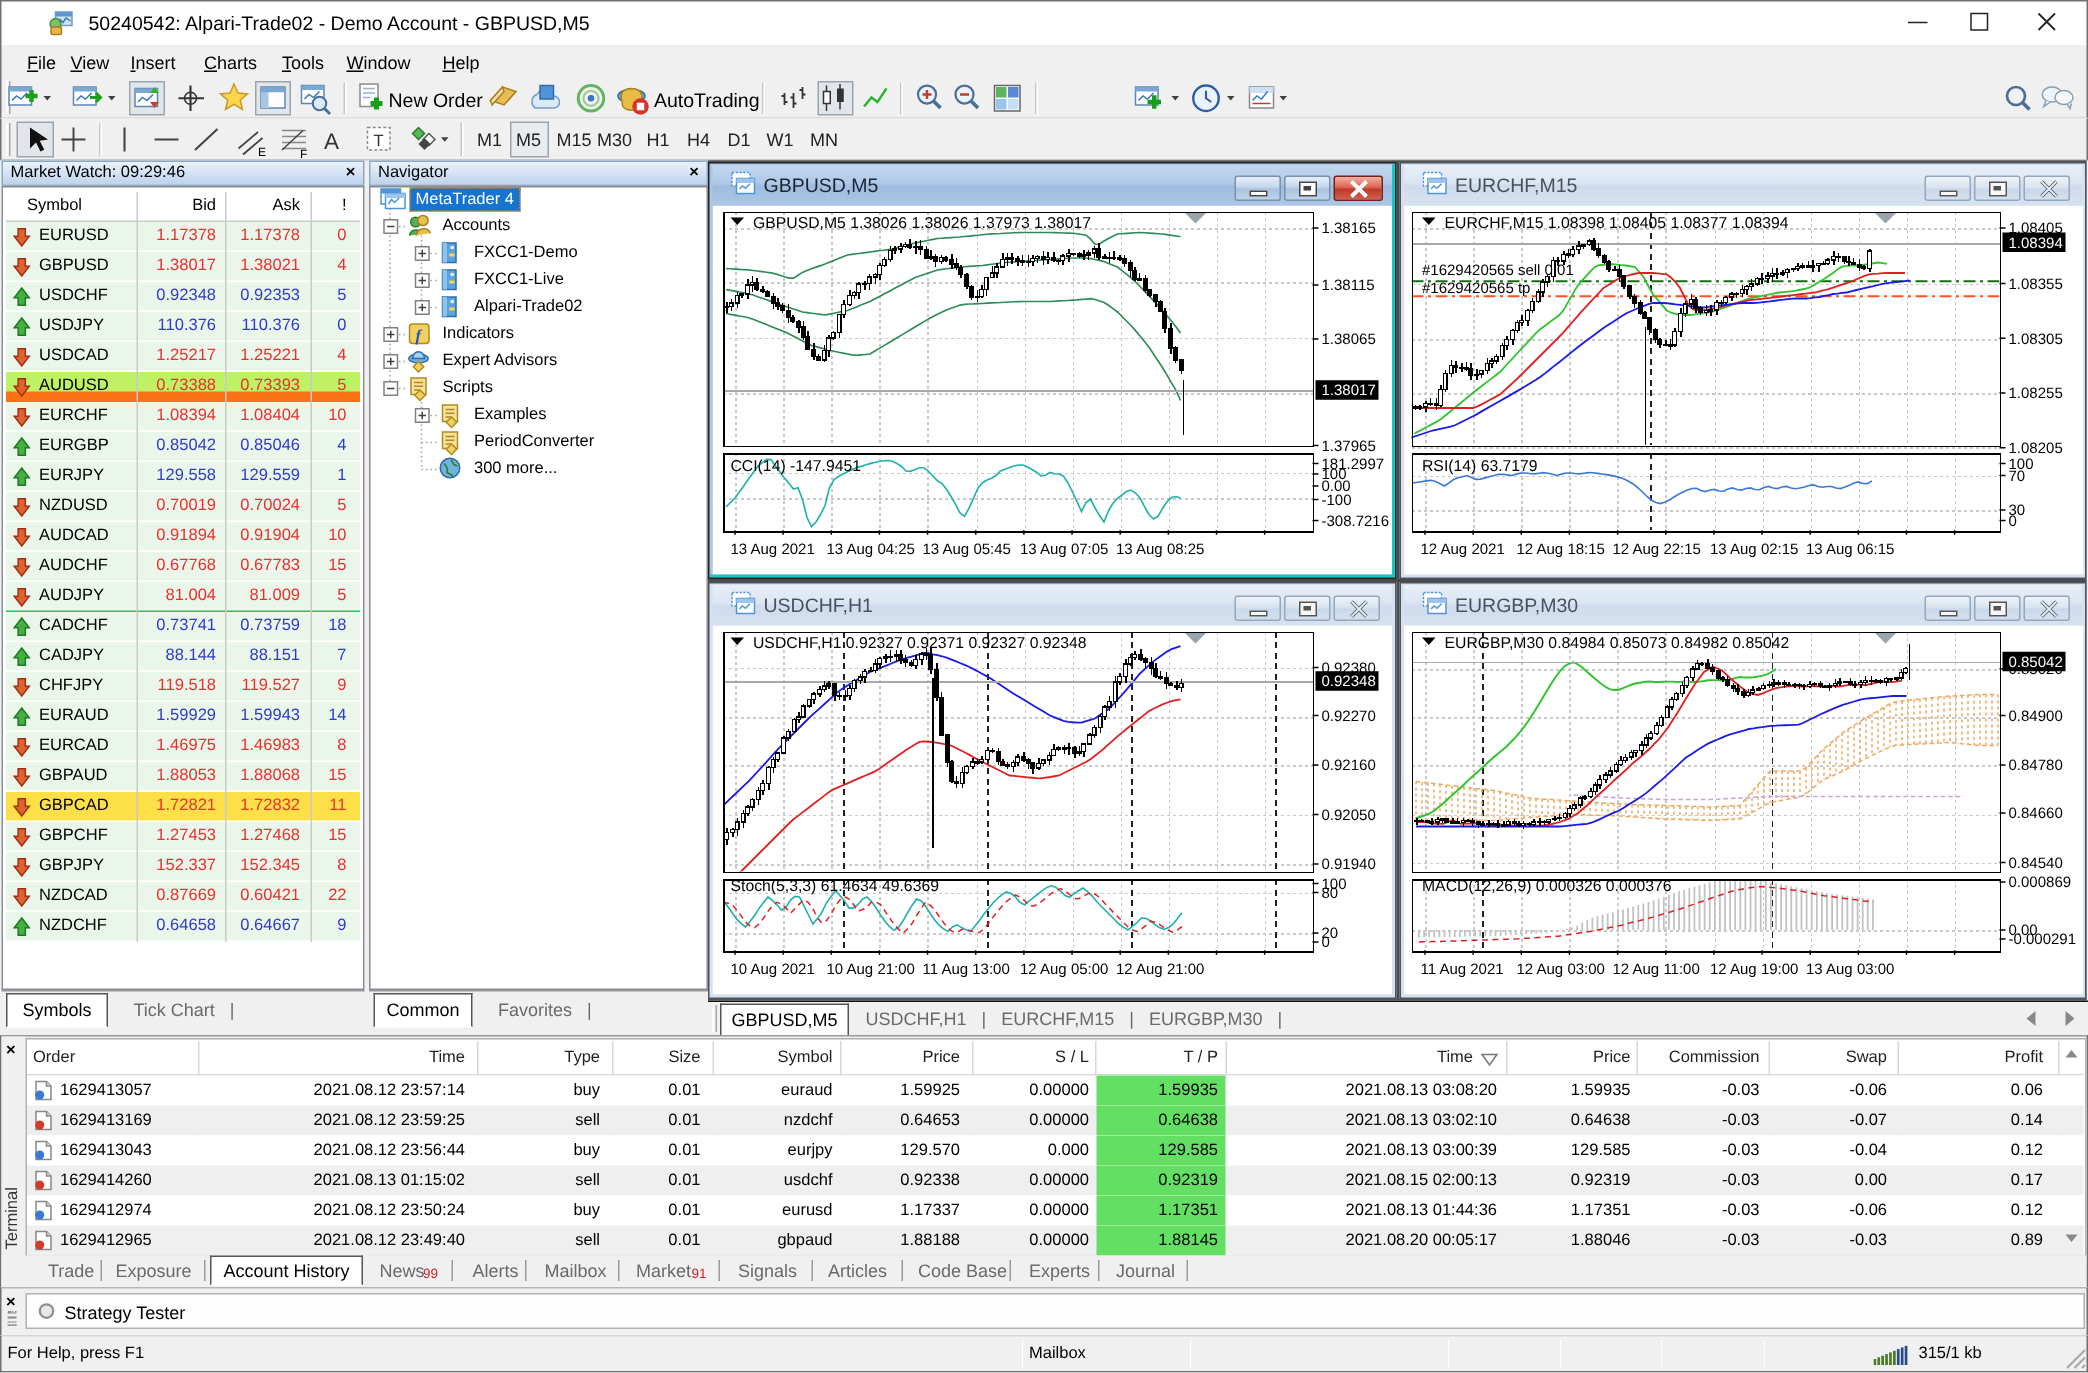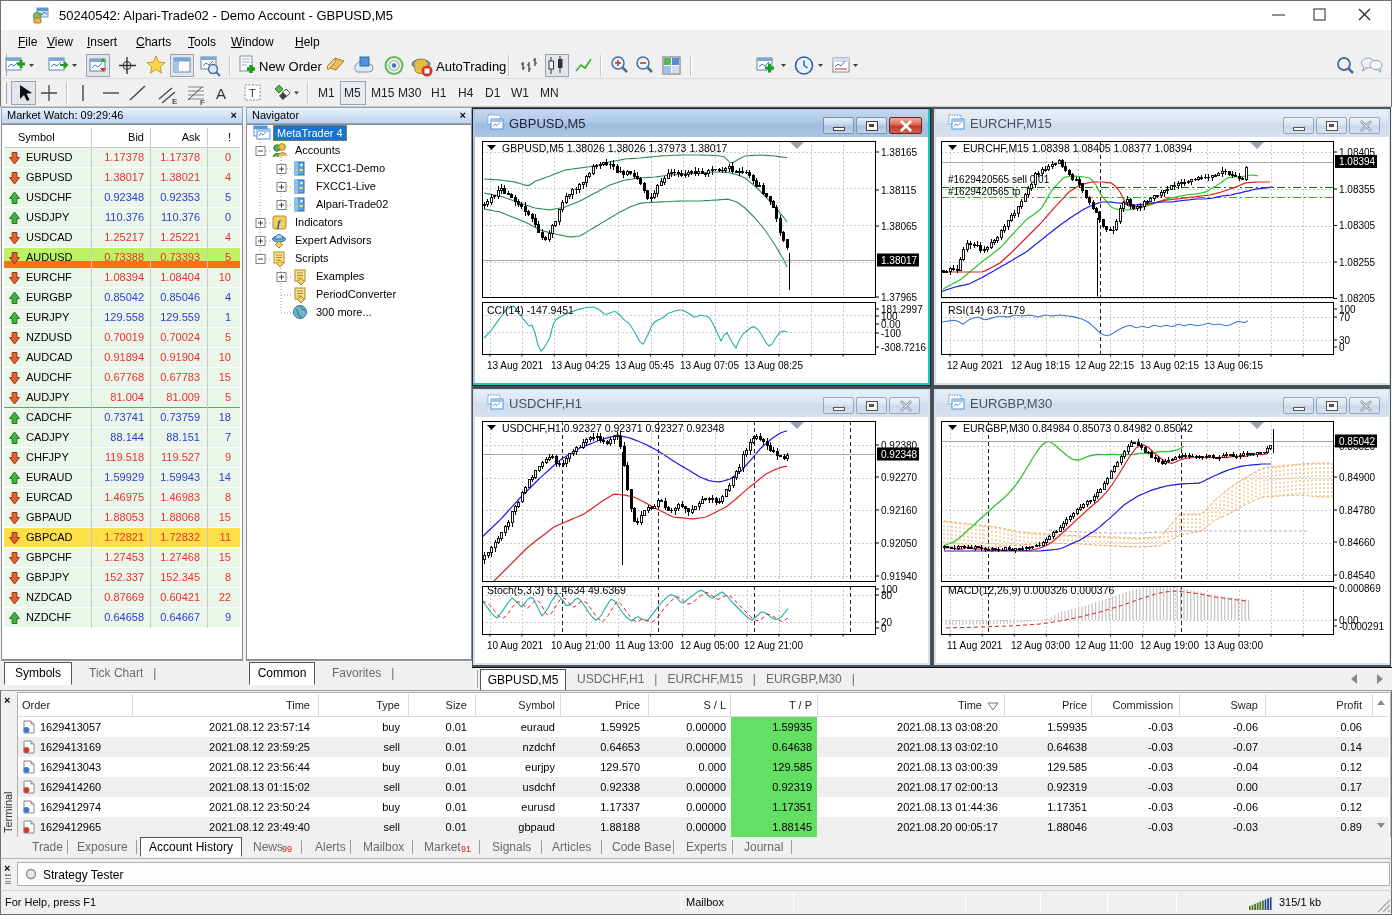--- a/index.html
+++ b/index.html
@@ -2057,21 +2057,21 @@
       <circle cx="4.5" cy="10" r="3" fill="#d43a2a"></circle>
     </svg>
 <span style="position:absolute;left:22px;top:4px;">1629414260</span>
 <span style="position:absolute;right:1079px;top:4px;white-space:nowrap;">2021.08.13 01:15:02</span>
 <span style="position:absolute;right:989px;top:4px;white-space:nowrap;">sell</span>
 <span style="position:absolute;right:922px;top:4px;white-space:nowrap;">0.01</span>
 <span style="position:absolute;right:834px;top:4px;white-space:nowrap;">usdchf</span>
 <span style="position:absolute;right:749px;top:4px;white-space:nowrap;">0.92338</span>
 <span style="position:absolute;right:663px;top:4px;white-space:nowrap;">0.00000</span>
 <span style="position:absolute;right:577px;top:4px;white-space:nowrap;">0.92319</span>
-<span style="position:absolute;right:391px;top:4px;white-space:nowrap;">2021.08.17 02:00:13</span>
+<span style="position:absolute;right:391px;top:4px;white-space:nowrap;">2021.08.15 02:00:13</span>
 <span style="position:absolute;right:302px;top:4px;white-space:nowrap;">0.92319</span>
 <span style="position:absolute;right:216px;top:4px;white-space:nowrap;">-0.03</span>
 <span style="position:absolute;right:131px;top:4px;white-space:nowrap;">0.00</span>
 <span style="position:absolute;right:27px;top:4px;white-space:nowrap;">0.17</span>
 </div>
 <div class="abs" style="left:18px;top:797px;width:1371px;height:20px;background:#ffffff;">
 <div style="position:absolute;left:713px;top:0;width:86px;height:20px;background:#63e063;"></div>
 <svg style="position:absolute;left:4px;top:3px" width="14" height="14" viewBox="0 0 14 14">
       <path d="M2 1 h7 l3 3 v9 h-10 z" fill="#fff" stroke="#888"></path>
       <path d="M9 1 l0 3 l3 0" fill="#ddd" stroke="#888"></path>

